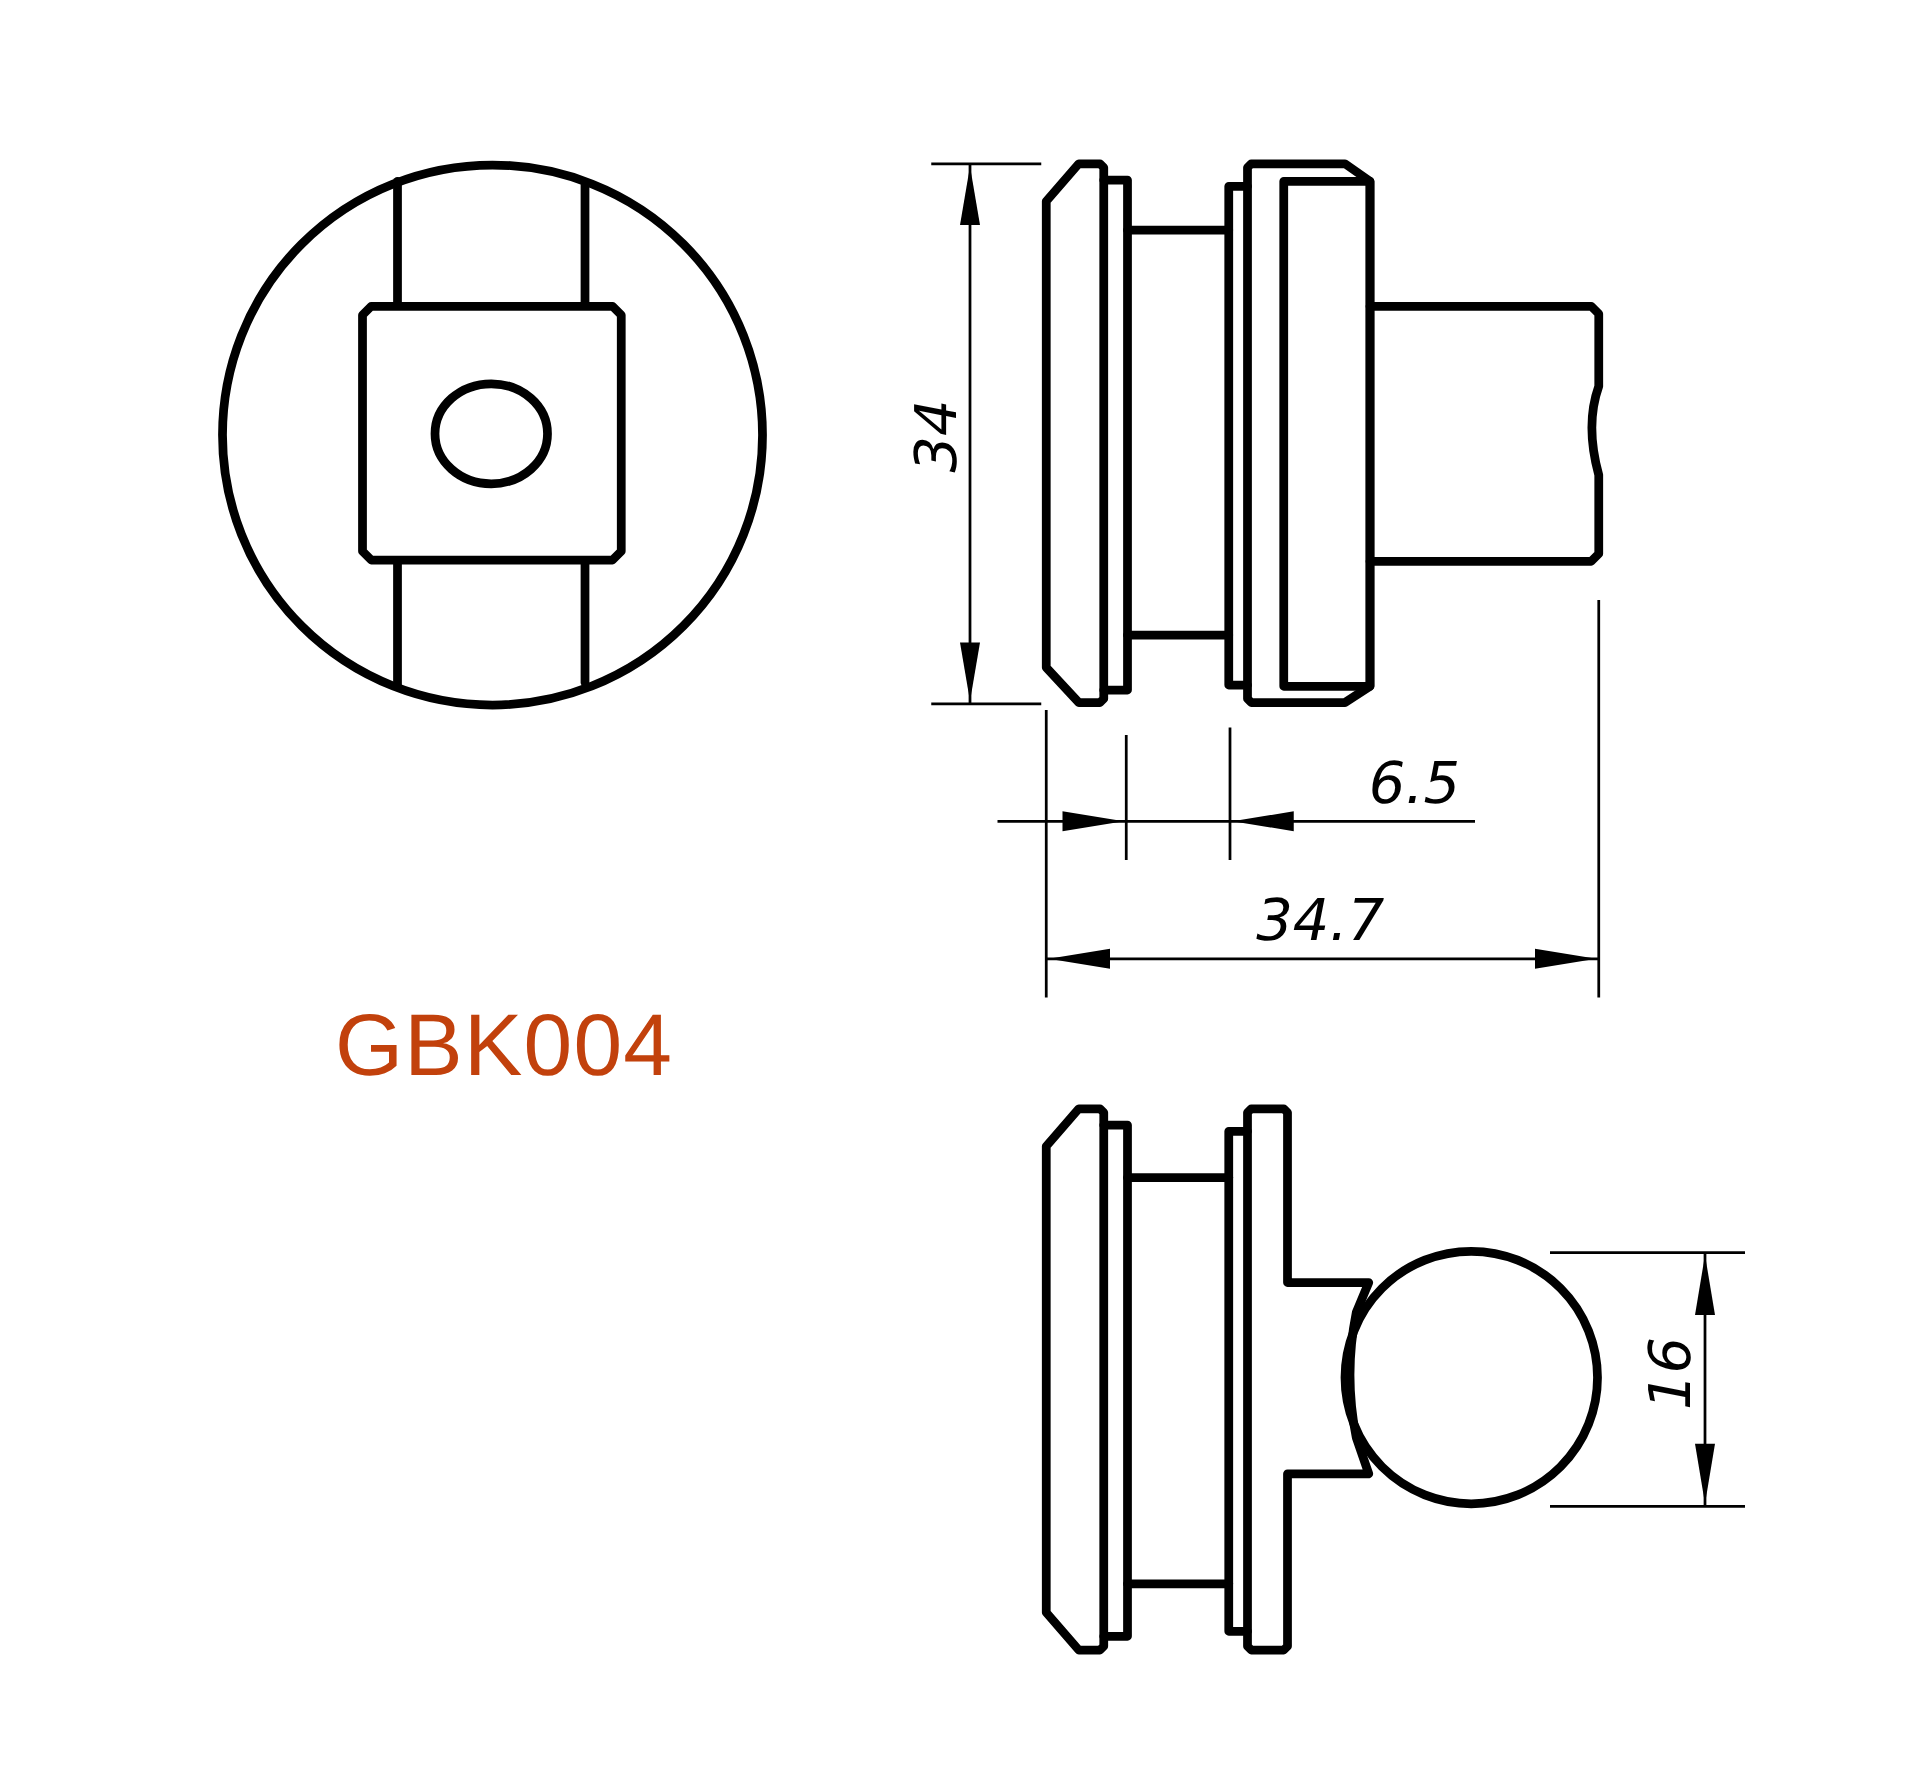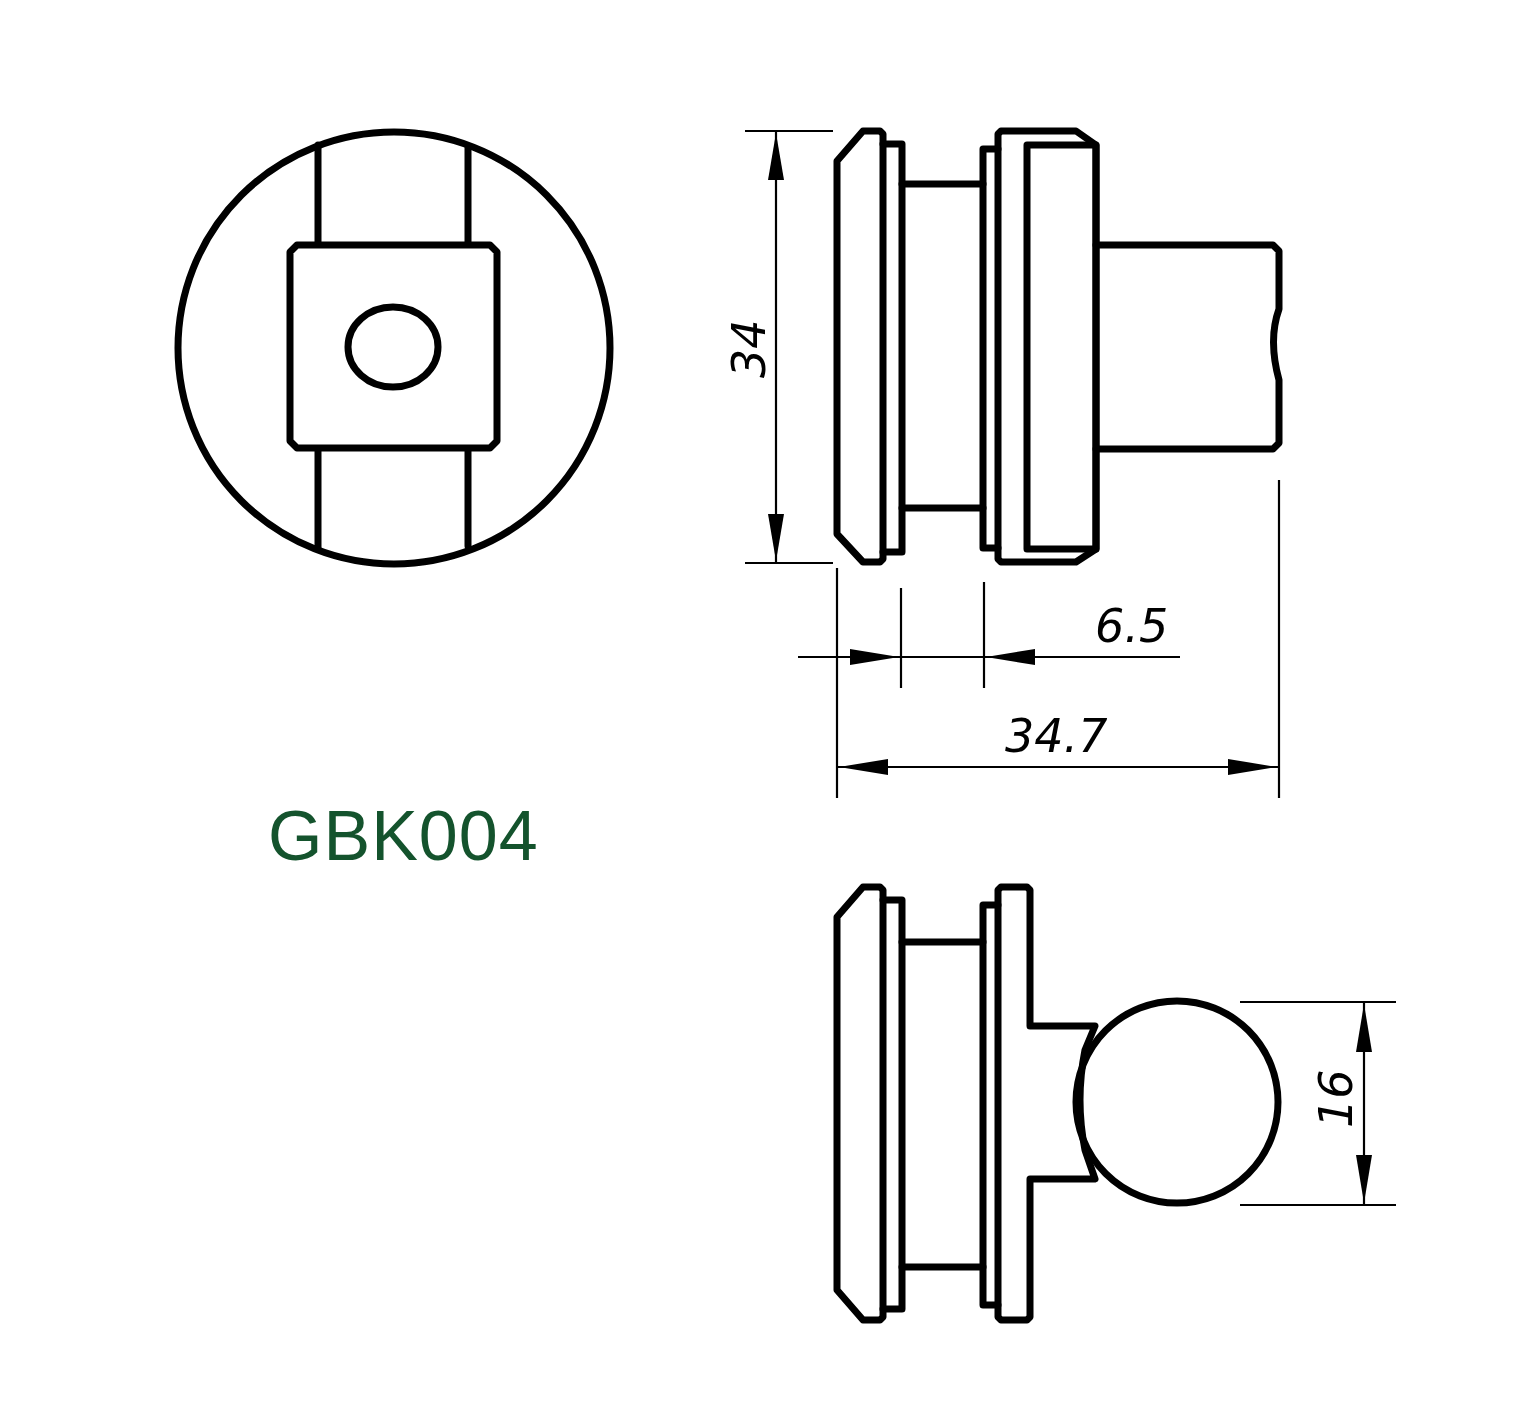--- a/index.html
+++ b/index.html
@@ -2,21 +2,21 @@
 <html><head>
 <meta charset="utf-8">
 <style>
   html, body { margin: 0; padding: 0; background: #ffffff; }
   body { width: 1539px; height: 1421px; position: relative; overflow: hidden; font-family: "DejaVu Sans", sans-serif; }
   svg { position: absolute; left: 0; top: 0; }
   .part { fill: none; stroke: #000; stroke-width: 7; stroke-linejoin: round; stroke-linecap: round; }
   .dim { fill: none; stroke: #000; stroke-width: 2.2; }
   .arrow { fill: #000; stroke: none; }
   .dimtext { font-family: "DejaVu Sans", sans-serif; font-size: 46px; font-style: italic; font-weight: 200; fill: #000; }
-  .title { position: absolute; left: 268px; top: 796px; font-family: "Liberation Sans", sans-serif; font-size: 70px; color: #14532d; letter-spacing: 1px; }
+  .title { position: absolute; left: 268px; top: 796px; font-family: "Liberation Sans", sans-serif; font-size: 70px; color: #c2410c; letter-spacing: 1px; }
 </style>
 </head>
 <body>
 
 <svg width="1539" height="1421" viewBox="0 0 1539 1421">
 
   <g>
     <circle class="part" cx="394" cy="348" r="216"></circle>
     <line class="part" x1="318" y1="145" x2="318" y2="243"></line>
     <line class="part" x1="468" y1="148" x2="468" y2="243"></line>

